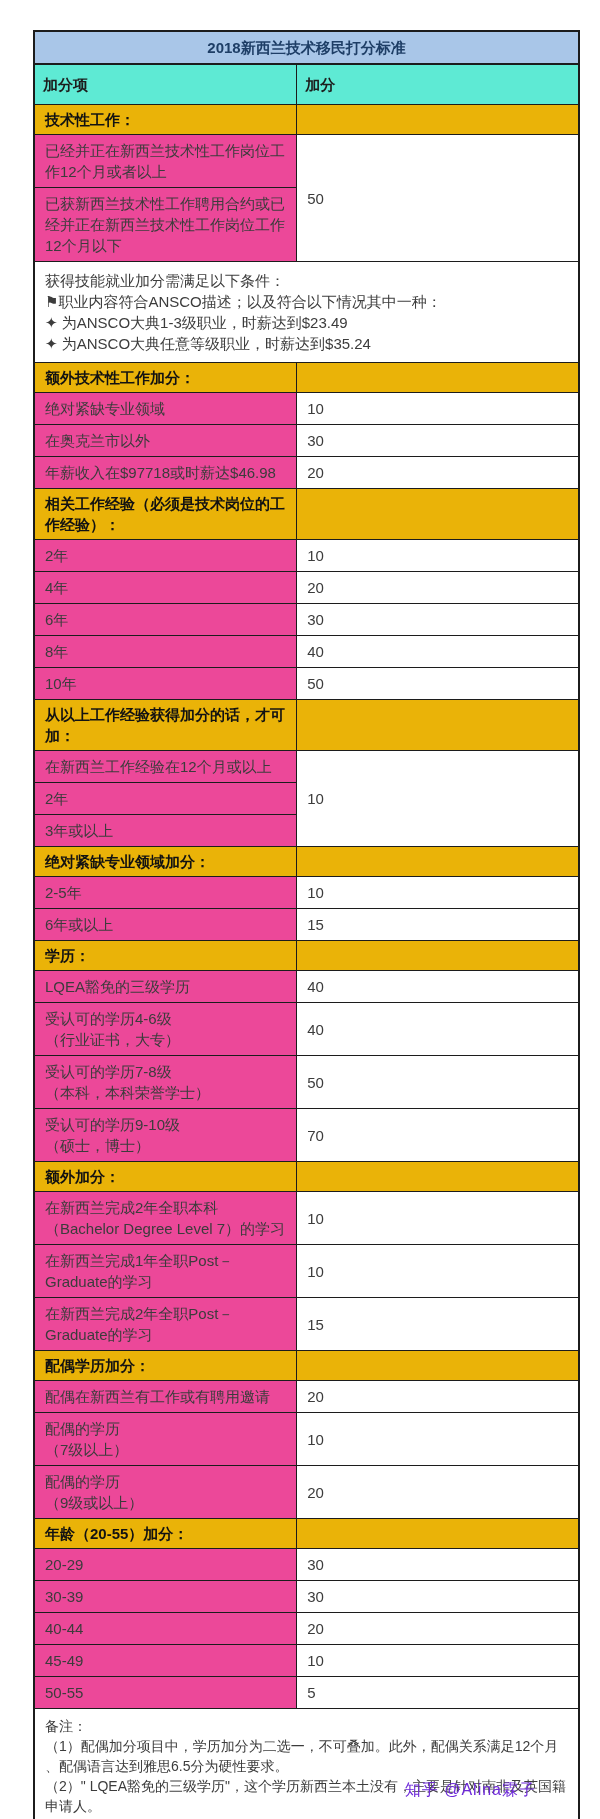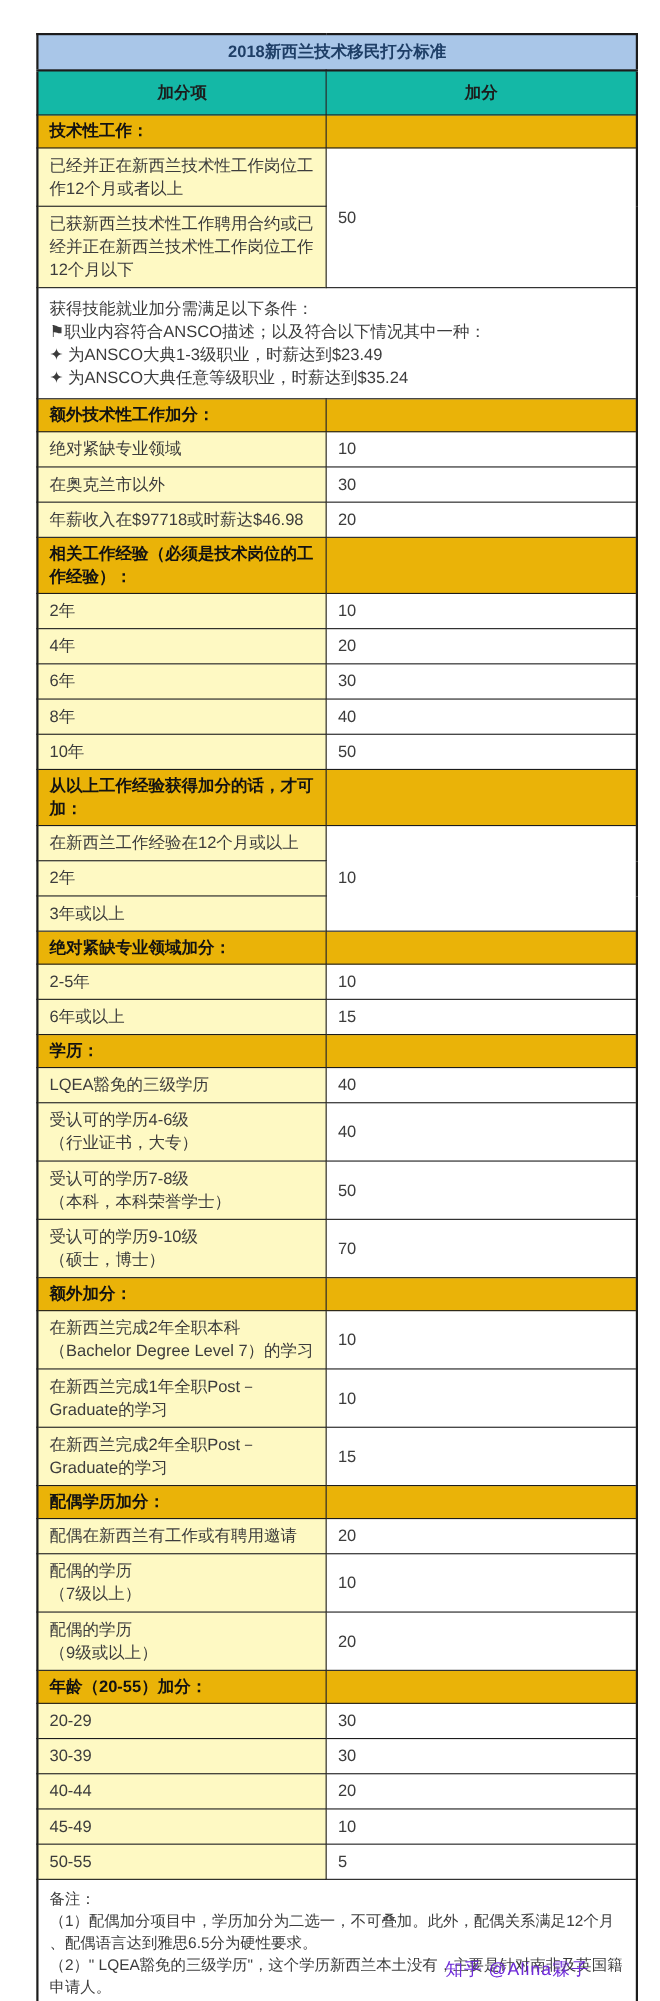--- a/index.html
+++ b/index.html
@@ -38,34 +38,34 @@
   }
   td.title-cell {
     background: #a9c6e8;
     color: #1e3e66;
     font-weight: bold;
     text-align: center;
     padding: 5px 8px;
     border-bottom: 2px solid #1c1c1c;
   }
   td.colhead {
-    background: #14b8a6;
+    background: #5eead4;
     color: #1c1c1c;
     font-weight: bold;
-    text-align: center;
+    text-align: left;
     padding: 9px 8px;
   }
   td.gray {
     background: #eab308;
     color: #121212;
     font-weight: bold;
     padding: 4px 10px;
   }
   td.label {
-    background: #fef9c3;
+    background: #ec4899;
     white-space: pre-line;
   }
   td.pts {
     background: #ffffff;
   }
   td.note {
     background: #ffffff;
     white-space: pre-line;
     padding: 8px 10px;
   }

